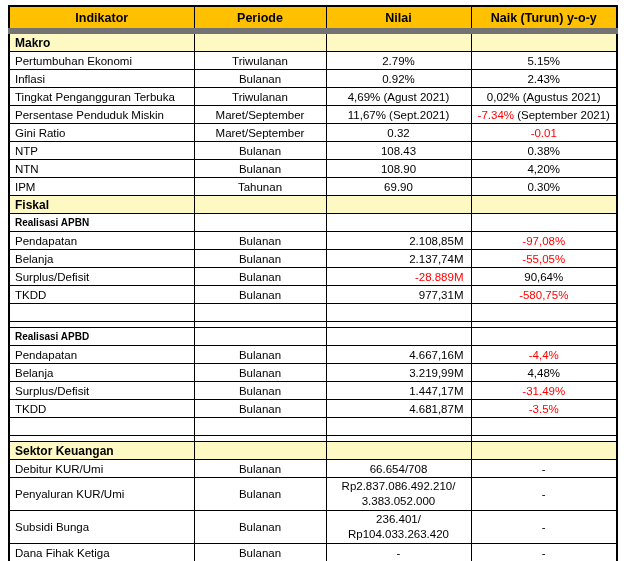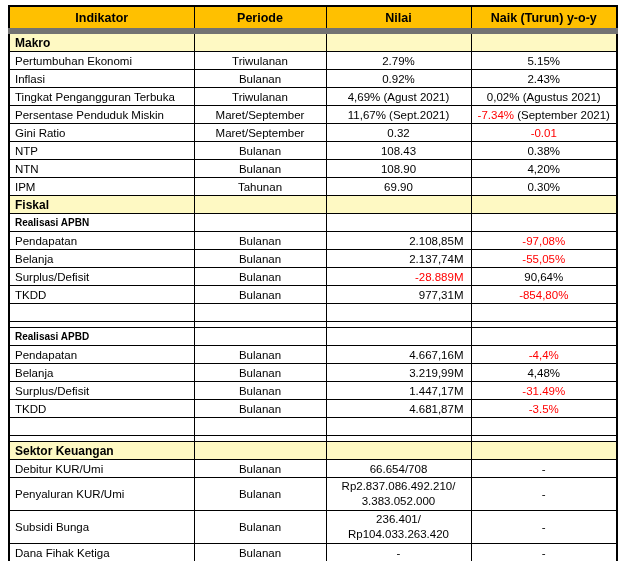--- a/index.html
+++ b/index.html
@@ -157,21 +157,21 @@
       <tr class="row-data">
         <td class="col-indikator">Surplus/Defisit</td>
         <td class="col-periode">Bulanan</td>
         <td class="col-nilai right red">-28.889M</td>
         <td class="col-naik"><span>90,64%</span></td>
       </tr>
       <tr class="row-data">
         <td class="col-indikator">TKDD</td>
         <td class="col-periode">Bulanan</td>
         <td class="col-nilai right">977,31M</td>
-        <td class="col-naik"><span class="red">-854,80%</span></td>
+        <td class="col-naik"><span class="red">-580,75%</span></td>
       </tr>
       <tr class="row-spacer">
         <td class="col-indikator"></td>
         <td class="col-periode"></td>
         <td class="col-nilai"></td>
         <td class="col-naik"></td>
       </tr>
       <tr class="row-mini">
         <td class="col-indikator"></td>
         <td class="col-periode"></td>

